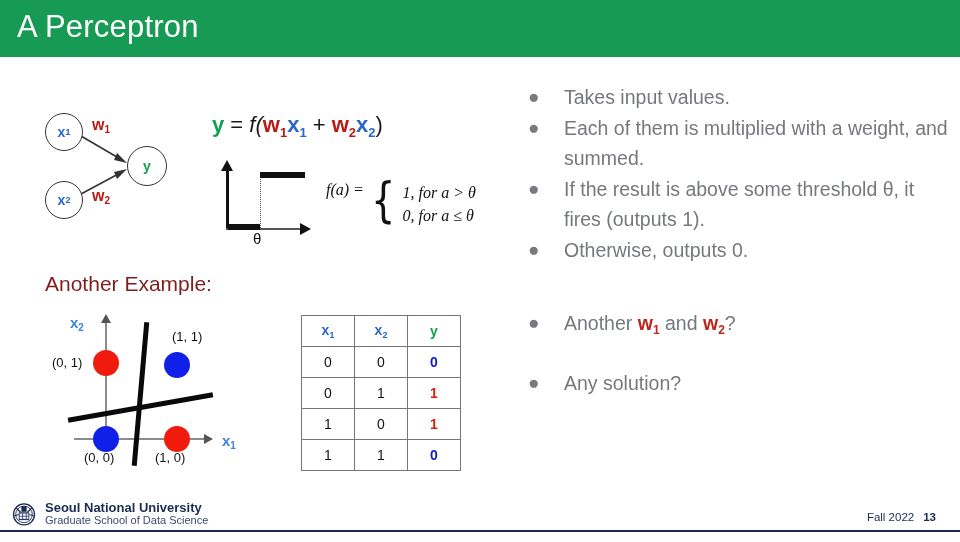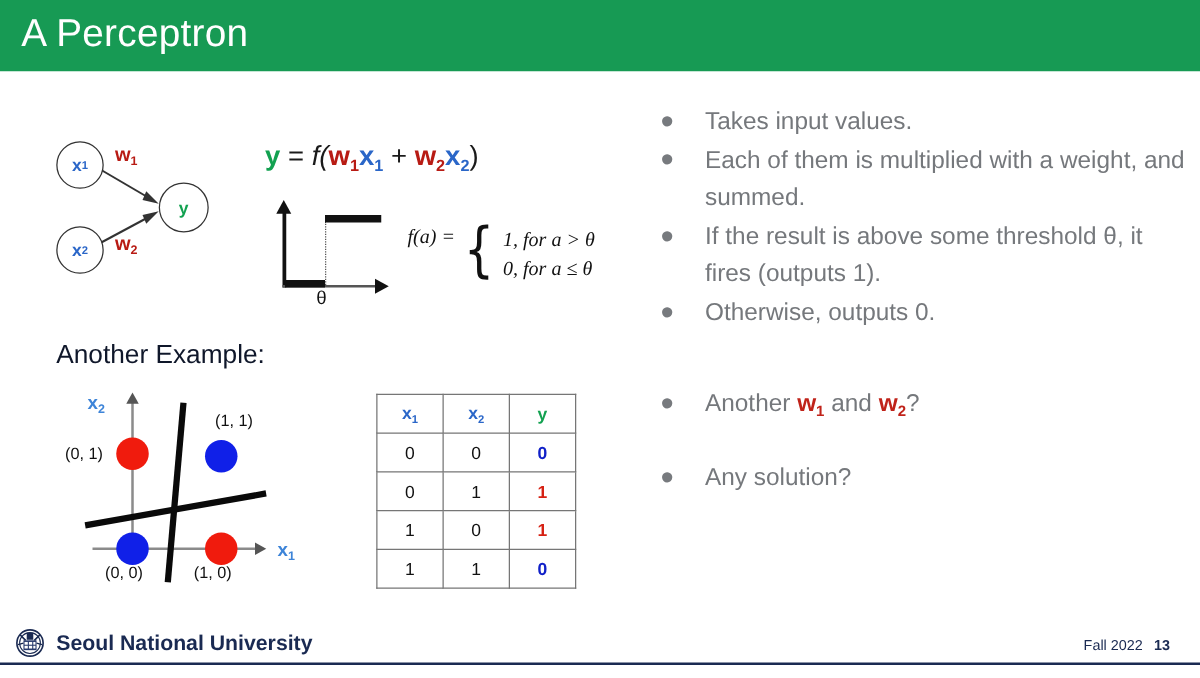--- a/index.html
+++ b/index.html
@@ -148,21 +148,21 @@
     color: #111;
     transform: scaleX(0.8);
   }
   #piecewise-rows .pw-row { white-space: nowrap; line-height: 1.45; }
 
   
   #another-example-heading {
     position: absolute;
     left: 45px; top: 272px;
     font-size: 21px;
-    color: #0f172a;
+    color: #7f1d1d;
     white-space: nowrap;
   }
 
   
   #scatter-plot {
     position: absolute;
     left: 50px; top: 308px;
     width: 210px; height: 165px;
   }
   #sc-vaxis {
@@ -300,21 +300,21 @@
     left: 10px; top: 500px;
     display: flex;
     align-items: center;
   }
   #snu-emblem {
     width: 28px; height: 28px;
     margin-right: 7px;
     flex: 0 0 auto;
   }
   #footer-univ-name {
-    font-size: 17px;
+    font-size: 13px;
     font-weight: bold;
     color: #1a2a52;
     line-height: 13px;
     white-space: nowrap;
   }
   #footer-school-name {
     font-size: 11px;
     color: #3a4a70;
     line-height: 13px;
     white-space: nowrap;
@@ -489,18 +489,19 @@
     <rect x="38" y="31" width="4" height="5" fill="#ffffff"></rect>
     <rect x="22" y="38" width="6" height="5" fill="#ffffff"></rect>
     <rect x="30" y="38" width="6" height="5" fill="#ffffff"></rect>
     <rect x="38" y="38" width="4" height="5" fill="#ffffff"></rect>
     <rect x="26" y="14" width="12" height="13" fill="#1a2a52"></rect>
     <path d="M14 18 L24 28 M50 18 L40 28" stroke="#1a2a52" stroke-width="3" fill="none"></path>
     <path d="M10 36 L20 33 M54 36 L44 33" stroke="#1a2a52" stroke-width="2.5" fill="none"></path>
   </svg>
   <div>
     <div id="footer-univ-name">Seoul National University</div>
+    <div id="footer-school-name">Graduate School of Data Science</div>
   </div>
 </div>
 <div id="footer-right">
   <span id="footer-term">Fall 2022</span><span id="footer-page">13</span>
 </div>
 <div id="footer-rule"></div>
 
 </body></html>

